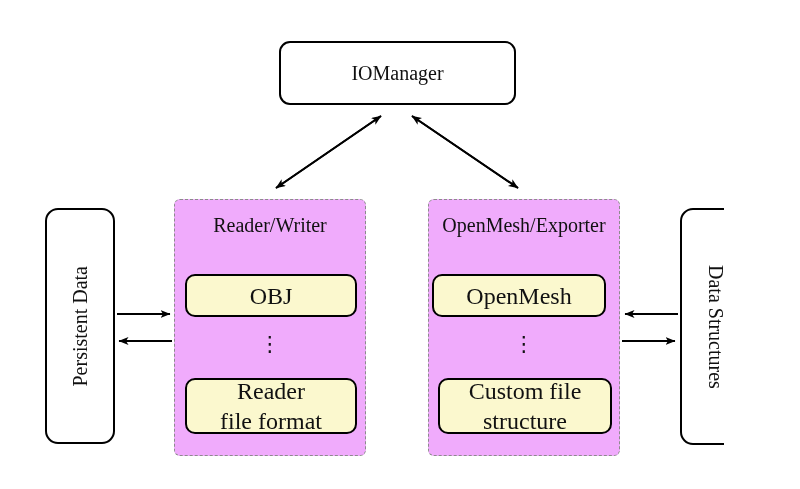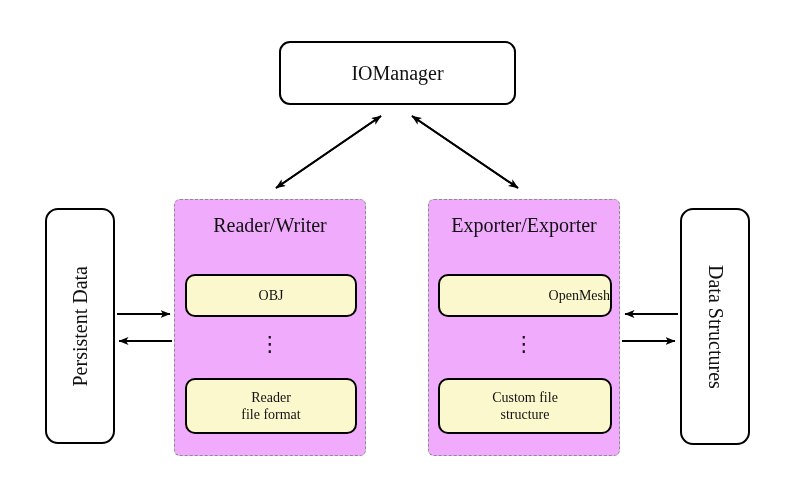--- a/index.html
+++ b/index.html
@@ -8,21 +8,20 @@
     background: #ffffff;
   }
   .canvas {
     position: relative;
     width: 724px;
     height: 489px;
     background: #ffffff;
     font-family: "Liberation Serif", "DejaVu Serif", serif;
     color: #111111;
     overflow: hidden;
-    padding-left: 29px;
   }
   .node {
     position: absolute;
     background: #ffffff;
     border: 2.5px solid #000000;
     border-radius: 11px;
     display: flex;
     align-items: center;
     justify-content: center;
     font-size: 20px;
@@ -45,21 +44,21 @@
     font-size: 20px;
   }
   .inner-node {
     position: absolute;
     background: #FBF8CE;
     border: 2.5px solid #000000;
     border-radius: 10px;
     display: flex;
     align-items: center;
     justify-content: center;
-    font-size: 14px;
+    font-size: 24px;
     text-align: center;
     box-sizing: border-box;
     white-space: pre-line;
     line-height: 1.25;
   }
   .ellipsis {
     position: absolute;
     left: 0;
     width: 100%;
     text-align: center;
@@ -111,22 +110,22 @@
       <span>OBJ</span>
     </div>
     <div class="ellipsis" style="top:134px;">⋮</div>
     <div class="inner-node" style="left:10px; top:178px; width:172px; height:56px;">
       <span>Reader
 file format</span>
     </div>
   </div>
 
   <div class="group" style="left:428px; top:199px; width:192px; height:257px;">
-    <div class="group-title">Exporter/Exporter</div>
-    <div class="inner-node" style="left:9px; top:74px; width:174px; height:43px;justify-content:flex-end;">
+    <div class="group-title">OpenMesh/Exporter</div>
+    <div class="inner-node" style="left:3px; top:74px; width:174px; height:43px;">
       <span>OpenMesh</span>
     </div>
     <div class="ellipsis" style="top:134px;">⋮</div>
     <div class="inner-node" style="left:9px; top:178px; width:174px; height:56px;">
       <span>Custom file
 structure</span>
     </div>
   </div>
 
   <svg class="arrow-layer" viewBox="0 0 800 489">

